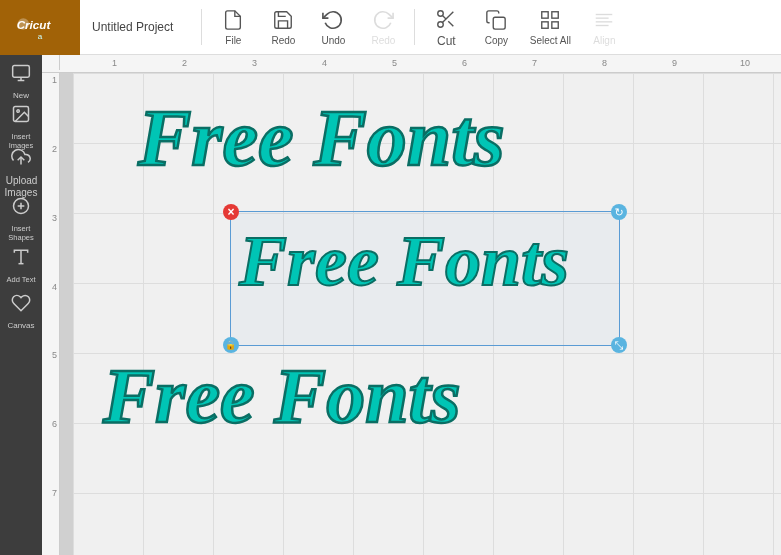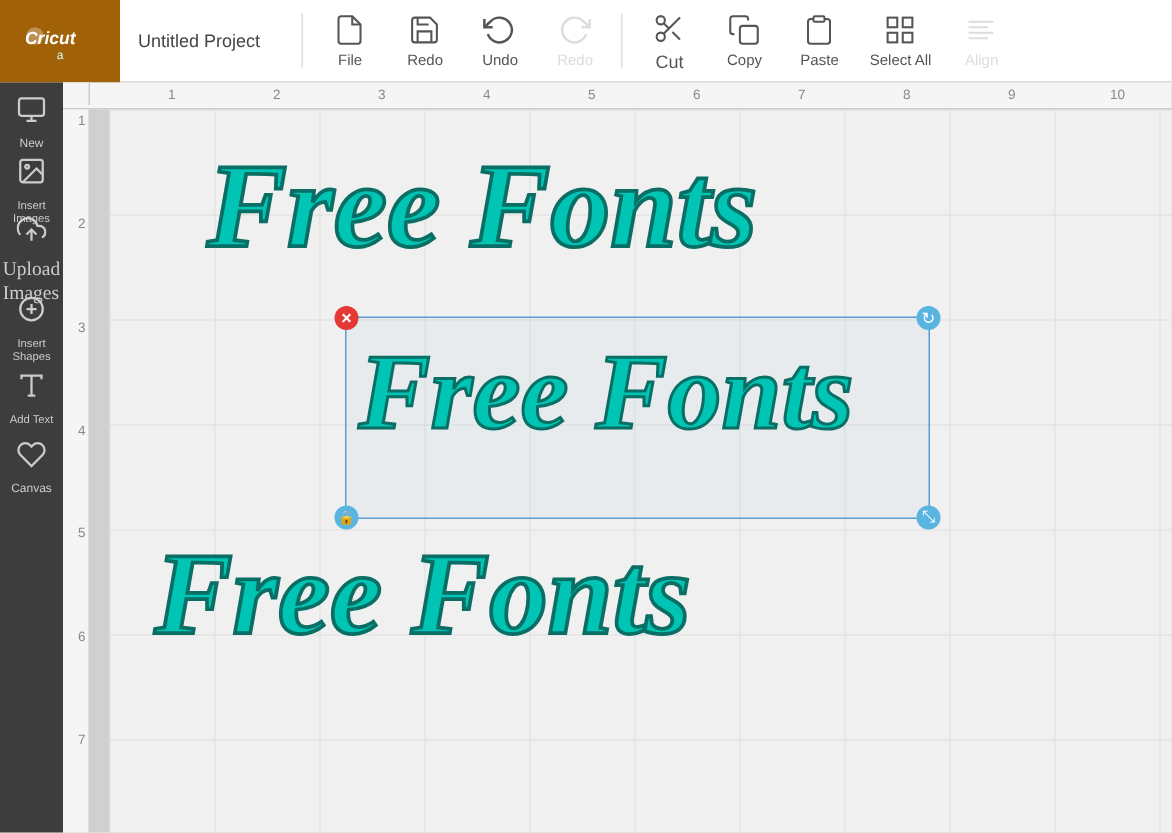--- a/index.html
+++ b/index.html
@@ -347,29 +347,20 @@
   <button class="toolbar-btn">
     <span class="tb-icon">
       <svg class="svg-icon" viewBox="0 0 24 24" fill="none" stroke="#555" stroke-width="1.5">
         <rect x="9" y="9" width="13" height="13" rx="2" ry="2"></rect>
         <path d="M5 15H4a2 2 0 01-2-2V4a2 2 0 012-2h9a2 2 0 012 2v1"></path>
       </svg>
     </span>
     <span style="font-size:10px;color:#555;">Copy</span>
   </button>
 
-  <button class="toolbar-btn">
-    <span class="tb-icon">
-      <svg class="svg-icon" viewBox="0 0 24 24" fill="none" stroke="#555" stroke-width="1.5">
-        <path d="M16 4h2a2 2 0 012 2v14a2 2 0 01-2 2H6a2 2 0 01-2-2V6a2 2 0 012-2h2"></path>
-        <rect x="8" y="2" width="8" height="4" rx="1" ry="1"></rect>
-      </svg>
-    </span>
-    <span style="font-size:10px;color:#555;">Paste</span>
-  </button>
 
   <button class="toolbar-btn" style="width:54px;">
     <span class="tb-icon">
       <svg class="svg-icon" viewBox="0 0 24 24" fill="none" stroke="#555" stroke-width="1.5">
         <rect x="3" y="3" width="7" height="7"></rect>
         <rect x="14" y="3" width="7" height="7"></rect>
         <rect x="14" y="14" width="7" height="7"></rect>
         <rect x="3" y="14" width="7" height="7"></rect>
       </svg>
     </span>
@@ -415,21 +406,21 @@
   </div>
 
   <div class="sidebar-item">
     <span class="s-icon">
       <svg width="20" height="20" viewBox="0 0 24 24" fill="none" stroke="#ccc" stroke-width="1.8">
         <polyline points="16 16 12 12 8 16"></polyline>
         <line x1="12" y1="12" x2="12" y2="21"></line>
         <path d="M20.39 18.39A5 5 0 0018 9h-1.26A8 8 0 103 16.3"></path>
       </svg>
     </span>
-    <span style="font-size:13px;color:#ccc;text-align:left;line-height:1.2;font-family:Liberation Serif, serif;">Upload<br>Images</span>
+    <span style="font-size:10px;color:#ccc;text-align:right;line-height:1.2;">Upload<br>Images</span>
   </div>
 
   <div class="sidebar-item">
     <span class="s-icon">
       <svg width="20" height="20" viewBox="0 0 24 24" fill="none" stroke="#ccc" stroke-width="1.8">
         <circle cx="12" cy="12" r="9"></circle>
         <polyline points="12 8 12 16"></polyline>
         <polyline points="8 12 16 12"></polyline>
       </svg>
     </span>

